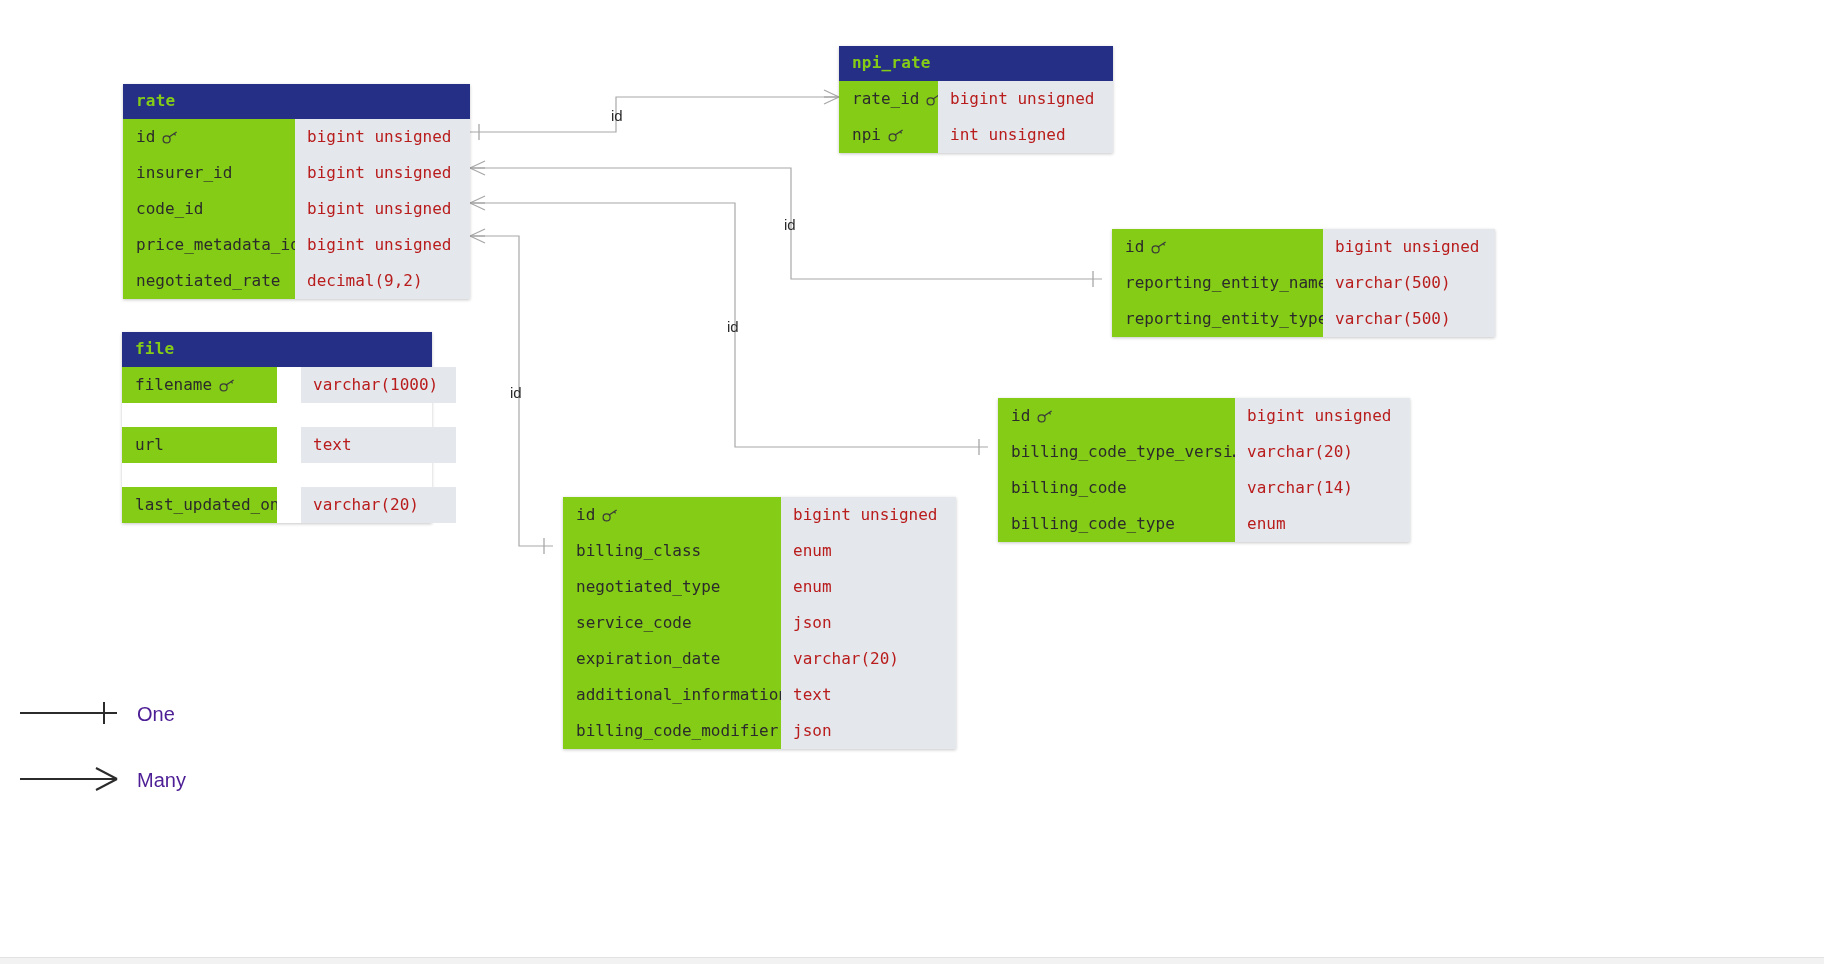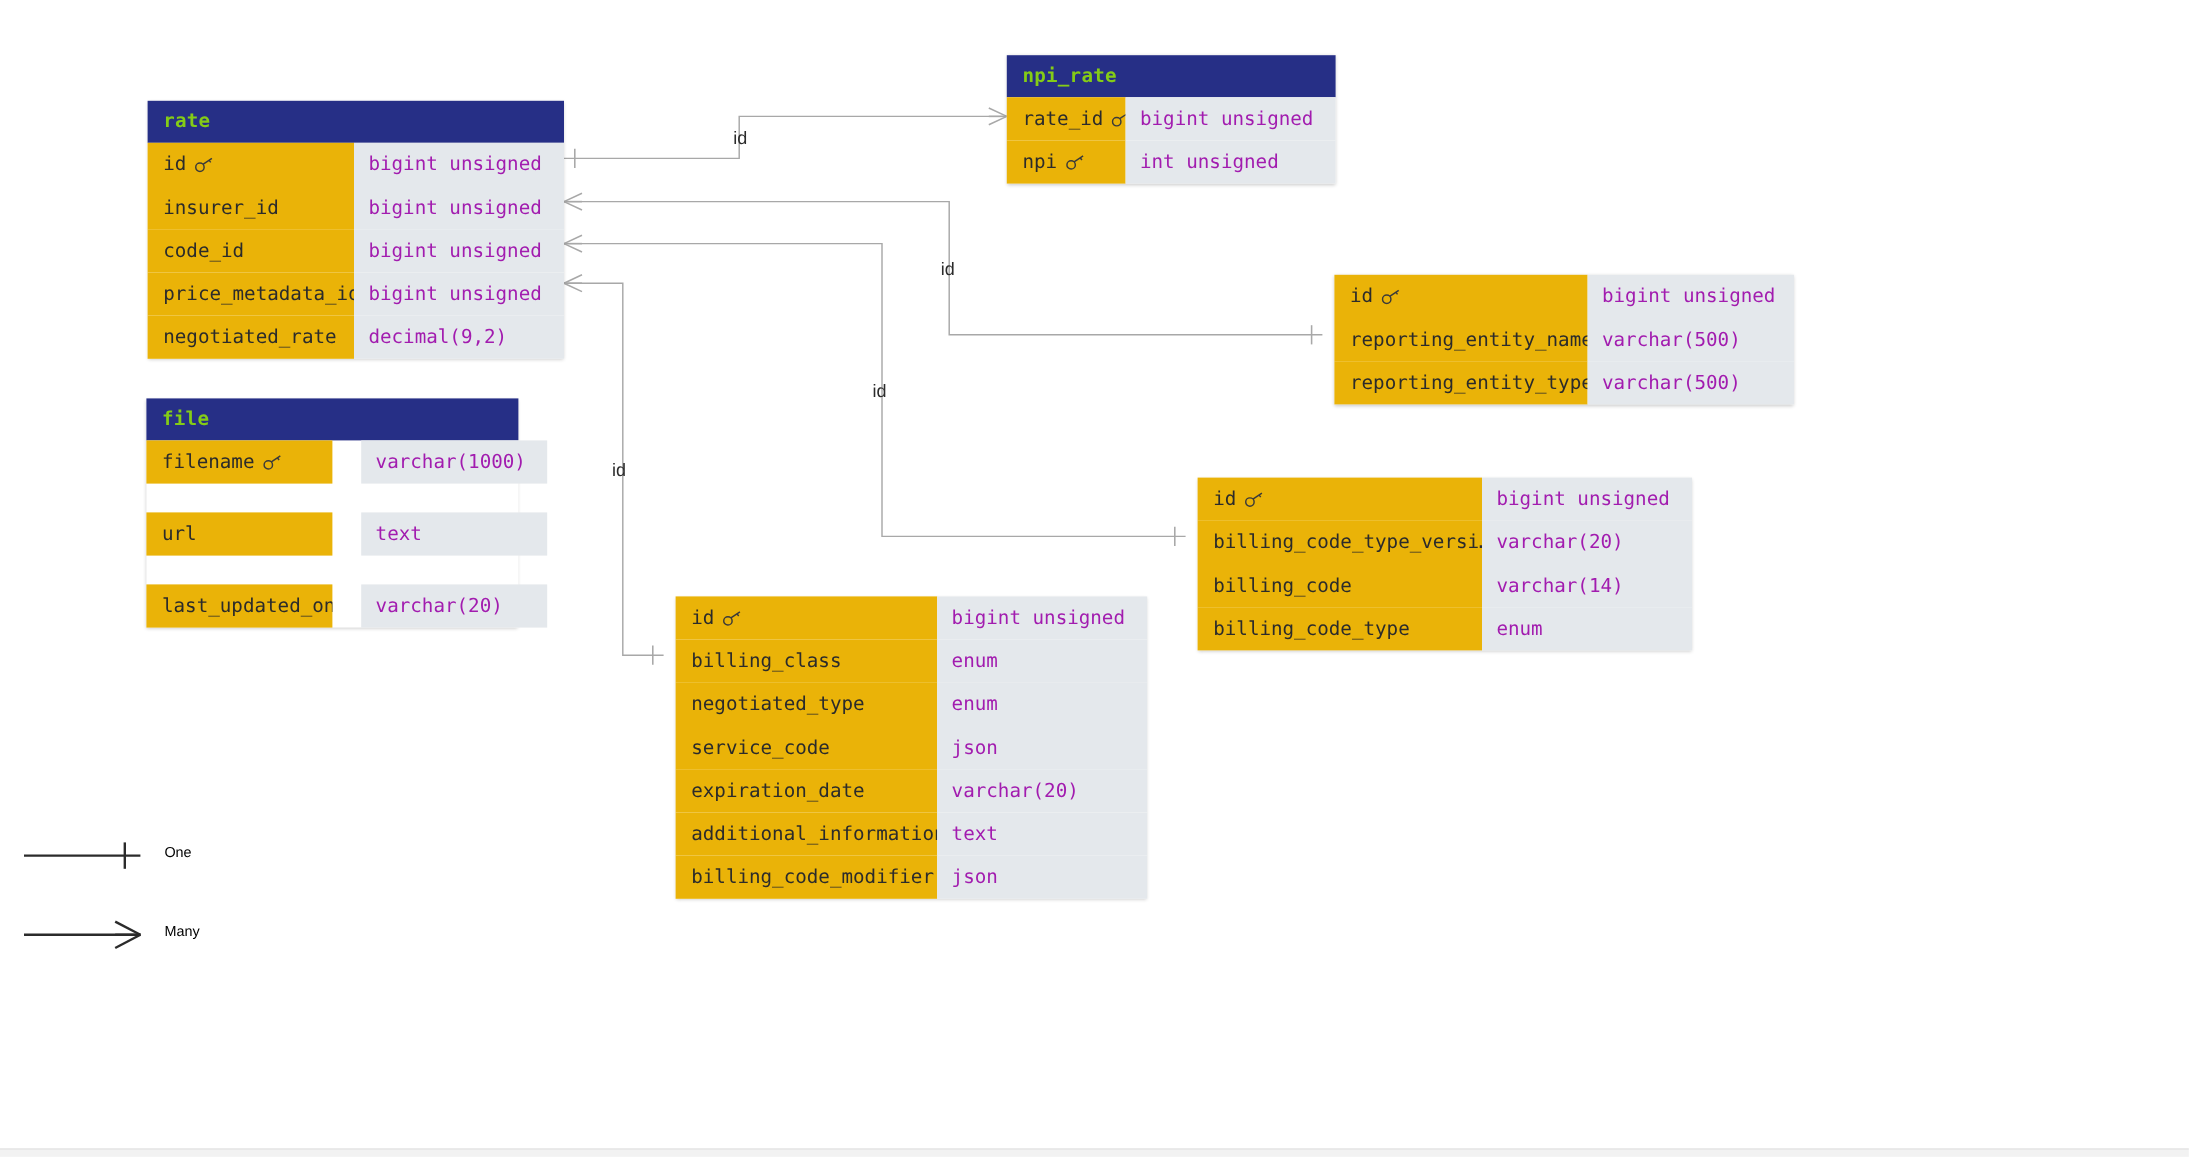--- a/index.html
+++ b/index.html
@@ -47,25 +47,25 @@
     line-height:20px;
     color:#2b2b2b;
     padding:8px 13px 8px 13px;
     white-space:nowrap;
     overflow:hidden;
     box-sizing:border-box;
     display:flex;
     align-items:center;
   }
   .cell-name{
-    background:#eab308;
+    background:#84cc16;
   }
   .cell-type{
     background:#e4e8ec;
-    color:#a21caf;
+    color:#b91c1c;
     padding-left:12px;
   }
   
   .keyicon{
     display:inline-block;
     width:17px;height:13px;
     margin-left:7px;
     flex:0 0 auto;
   }
   .keyicon svg{display:block;}
@@ -73,22 +73,22 @@
   .legend{
     position:absolute;
     font-family:"Liberation Sans", sans-serif;
   }
   .legend-row{
     position:absolute;
     display:flex;
     align-items:center;
   }
   .legend-label{
-    font-size:12px;
-    color:#000000;
+    font-size:20px;
+    color:#4c1d95;
     font-family:"Liberation Sans", sans-serif;
   }
   
   .edge-label{
     position:absolute;
     font-family:"Liberation Sans", sans-serif;
     font-size:15px;
     color:#2b2b2b;
     background:transparent;
     white-space:nowrap;

